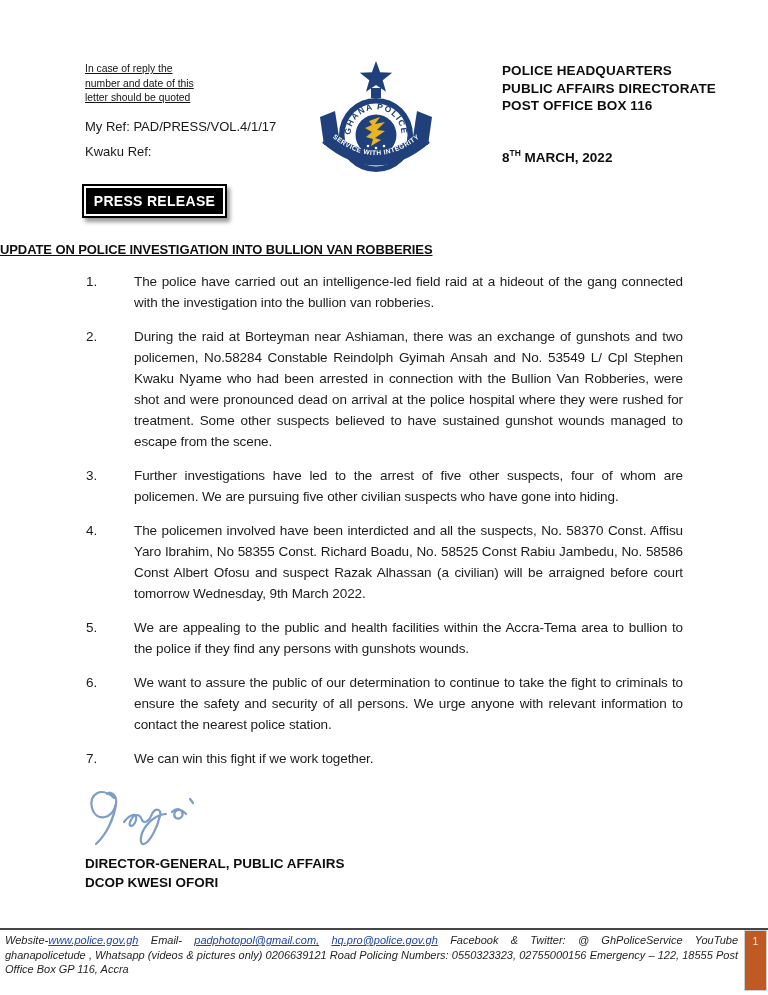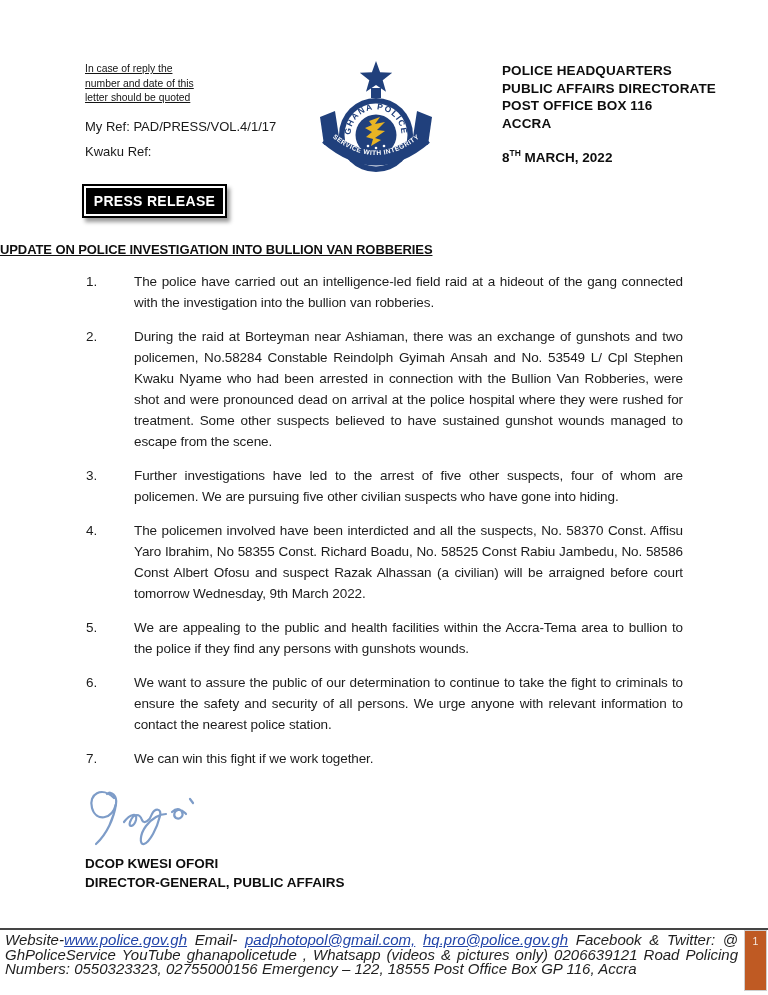--- a/index.html
+++ b/index.html
@@ -40,21 +40,21 @@
   .para .txt{flex:1;text-align:justify;letter-spacing:-.1px;}
   
   .sig{position:absolute;left:80px;top:784px;}
   .signatory{position:absolute;left:85px;top:855px;font-weight:bold;font-size:13.5px;
     line-height:18.5px;color:#0e0e0e;}
   .signatory span{display:block;}
   
   .footer-rule{position:absolute;left:0;top:928px;width:768px;height:0;
     border-top:2px solid #454545;}
   .footer-text{position:absolute;left:5px;top:933px;width:733px;
-    font-style:italic;font-size:15px;line-height:14.6px;text-align:justify;color:#1f1f1f;}
+    font-style:italic;font-size:11px;line-height:14.6px;text-align:justify;color:#1f1f1f;}
   .footer-text a{color:#2144a8;text-decoration:underline;cursor:pointer;}
   .page-tab{position:absolute;left:744px;top:930px;width:23px;height:61px;
     background:#bf5a23;border:1px solid #cfcfcf;box-sizing:border-box;
     color:#f5e9df;font-size:10.5px;text-align:center;padding-top:4px;font-style:normal;}
 </style>
 </head>
 <body>
 
 <div class="page">
 
@@ -94,21 +94,20 @@
     </text>
     <circle cx="51" cy="89" r="1.3" fill="#ffffff"></circle>
     <circle cx="59" cy="91" r="1.3" fill="#ffffff"></circle>
     <circle cx="67" cy="89" r="1.3" fill="#ffffff"></circle>
   </svg>
 
   <div class="addr">
     <span>POLICE HEADQUARTERS</span>
     <span>PUBLIC AFFAIRS DIRECTORATE</span>
     <span>POST OFFICE BOX 116</span>
-    <span>ACCRA</span>
   </div>
   <div class="date"><span>8</span><sup>TH</sup><span> MARCH, 2022</span></div>
 
   <div class="pr-box">
     <span>PRESS RELEASE</span>
   </div>
 
   <div class="doc-title">UPDATE ON POLICE INVESTIGATION INTO BULLION VAN ROBBERIES</div>
 
   <div class="body">
@@ -146,22 +145,22 @@
     <g fill="none" stroke="#7d9cc8" stroke-width="2.2" stroke-linecap="round">
       <path d="M34,14 C22,2 8,10 12,24 C16,38 32,36 36,20 C37.5,12 31,6 27,10"></path>
       <path d="M36,20 C34,34 27,50 16,60"></path>
       <path d="M44,38 C50,30 58,28 56,36 C54,43 48,44 50,38 C54,28 60,30 62,36 C64,41 70,36 72,30 C75,24 82,24 80,32 C77,44 70,58 64,60 C59,61 60,50 66,42 C72,34 80,30 86,30"></path>
       <path d="M92,28 C96,24 100,24 102,28 C104,32 100,36 96,34 C93,32 94,27 98,26 C102,25 104,28 106,30"></path>
       <path d="M110,15 L113,19"></path>
     </g>
   </svg>
 
   <div class="signatory">
+    <span>DIRECTOR-GENERAL, PUBLIC AFFAIRS</span>
     <span>DCOP KWESI OFORI</span>
-    <span>DIRECTOR-GENERAL, PUBLIC AFFAIRS</span>
   </div>
 
   <div class="footer-rule"></div>
   <div class="footer-text"><span>Website-</span><a>www.police.gov.gh</a><span> Email- </span><a>padphotopol@gmail.com,</a><span> </span><a>hq.pro@police.gov.gh</a><span> Facebook &amp; Twitter: @ GhPoliceService YouTube ghanapolicetude , Whatsapp (videos &amp; pictures only) 0206639121 Road Policing Numbers: 0550323323, 02755000156 Emergency – 122, 18555 Post Office Box GP 116, Accra</span></div>
   <div class="page-tab">
     <span>1</span>
   </div>
 
 </div>
 

